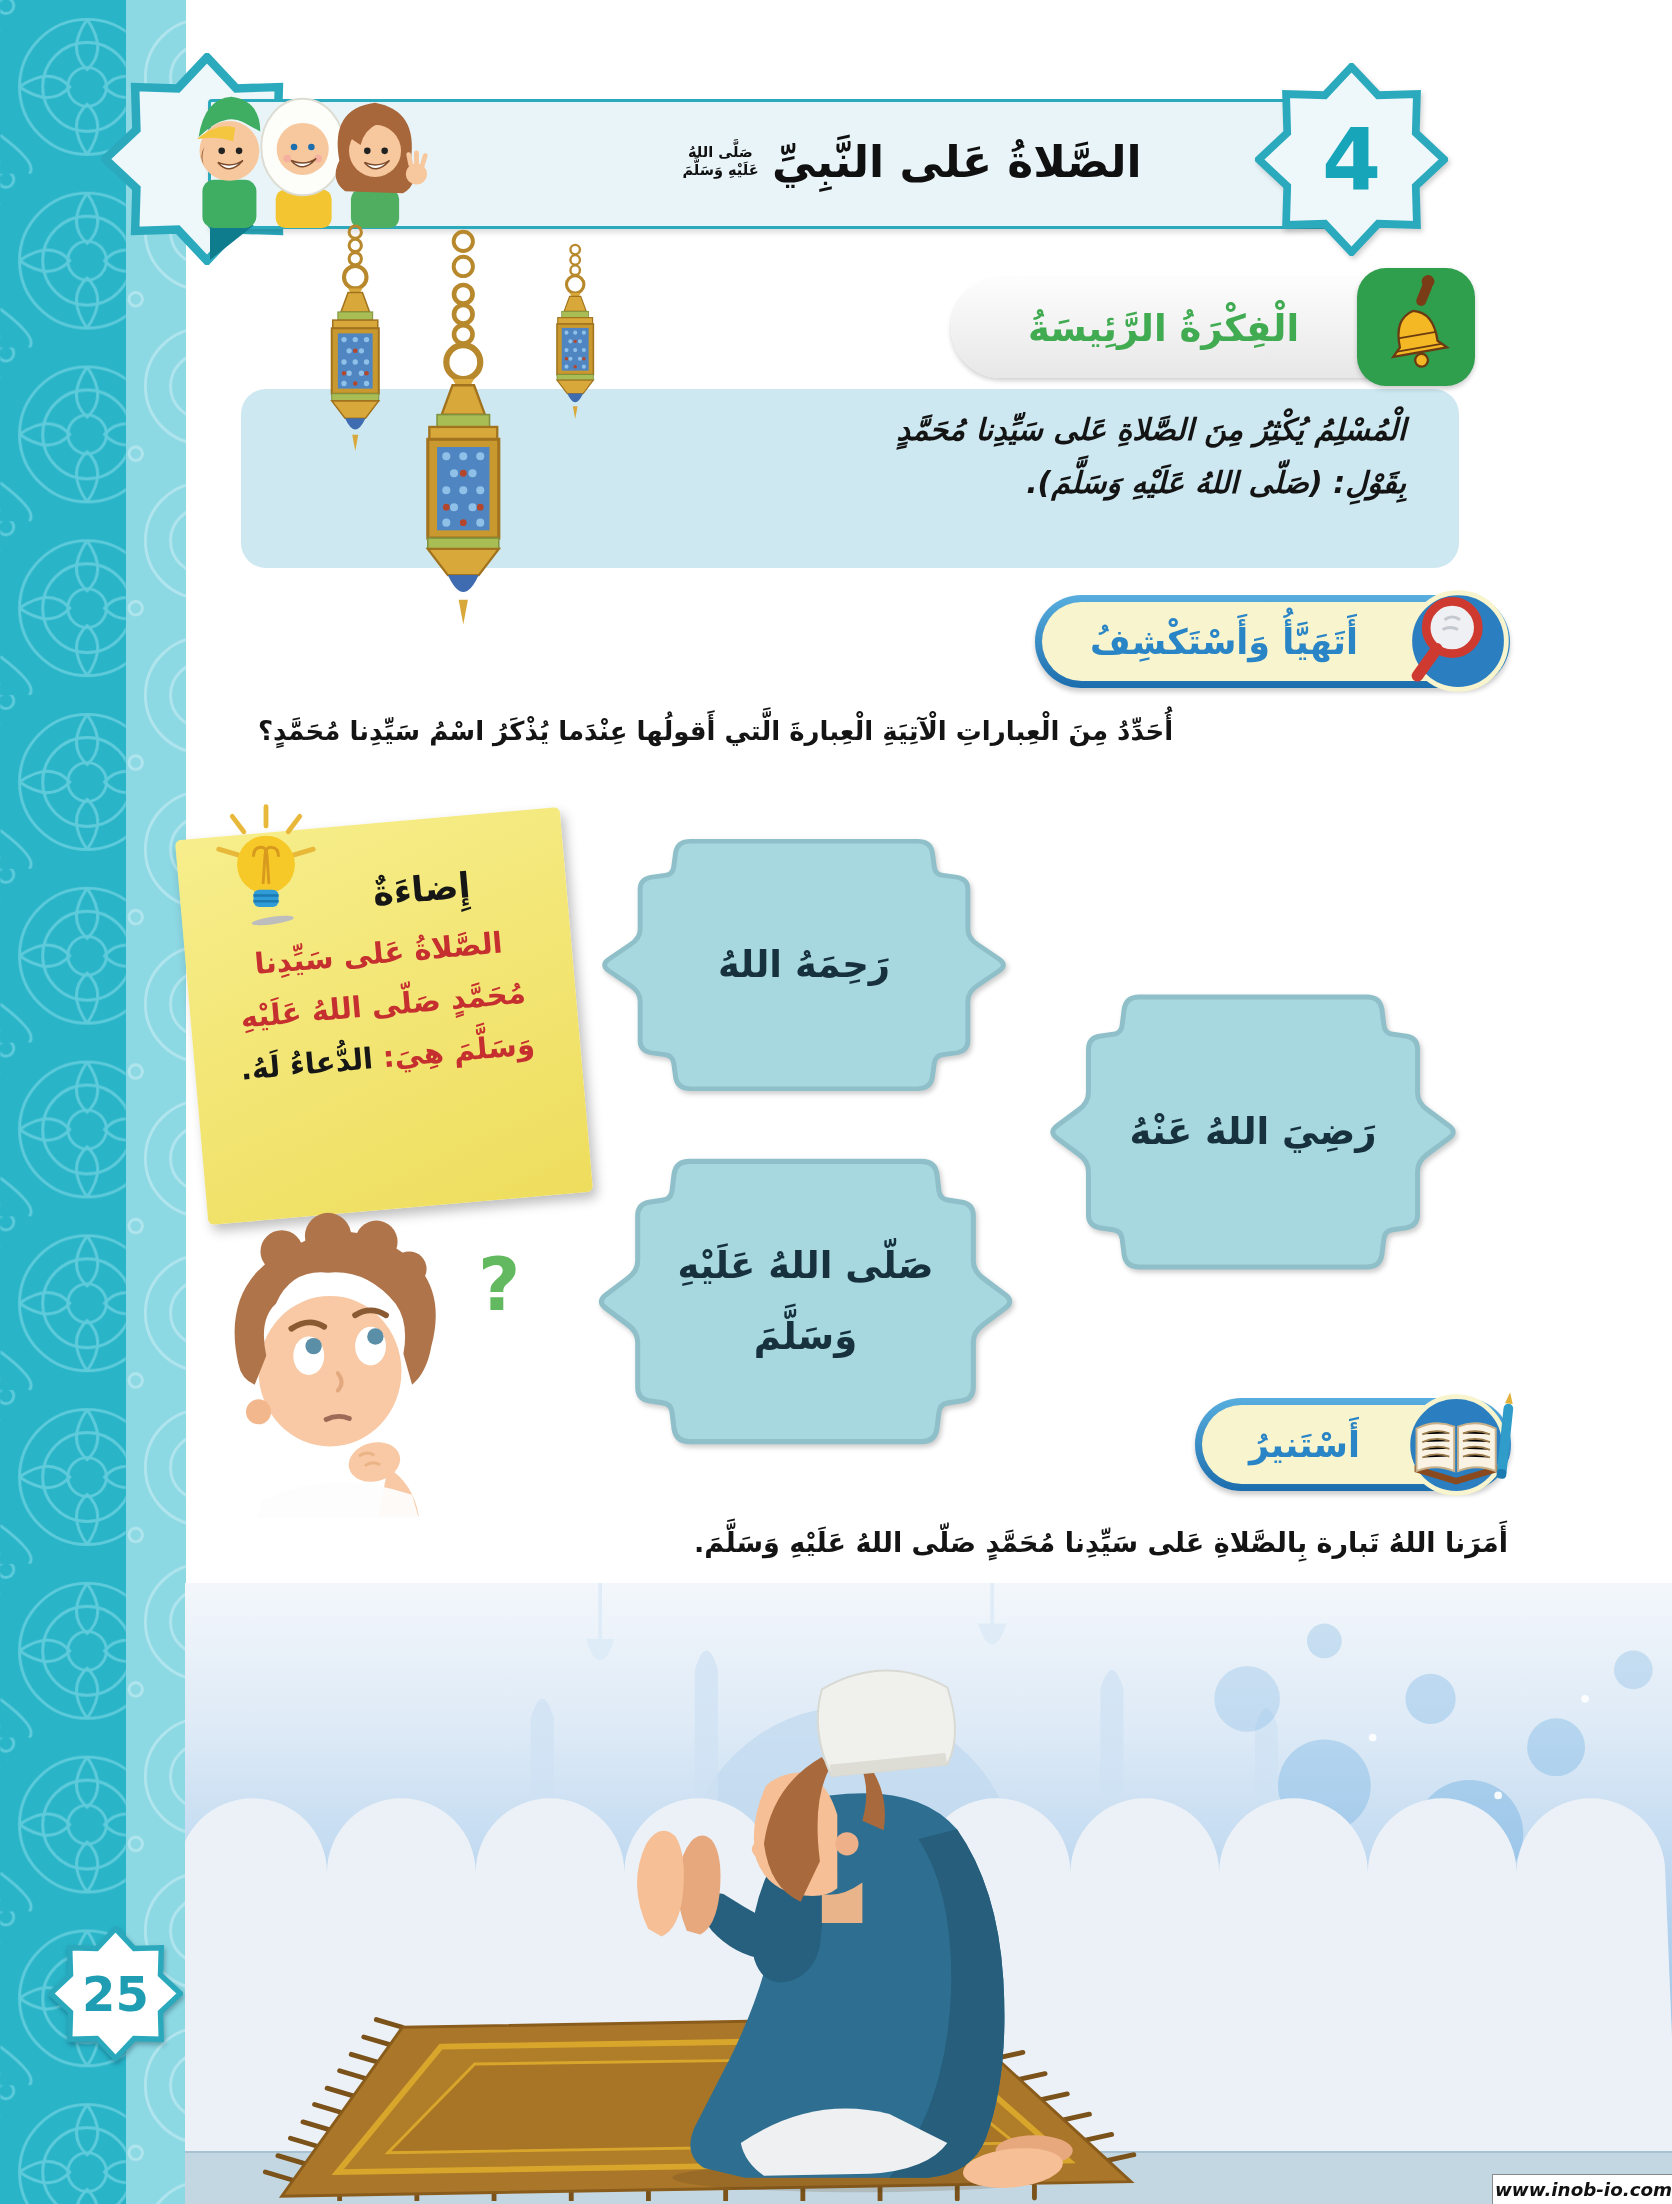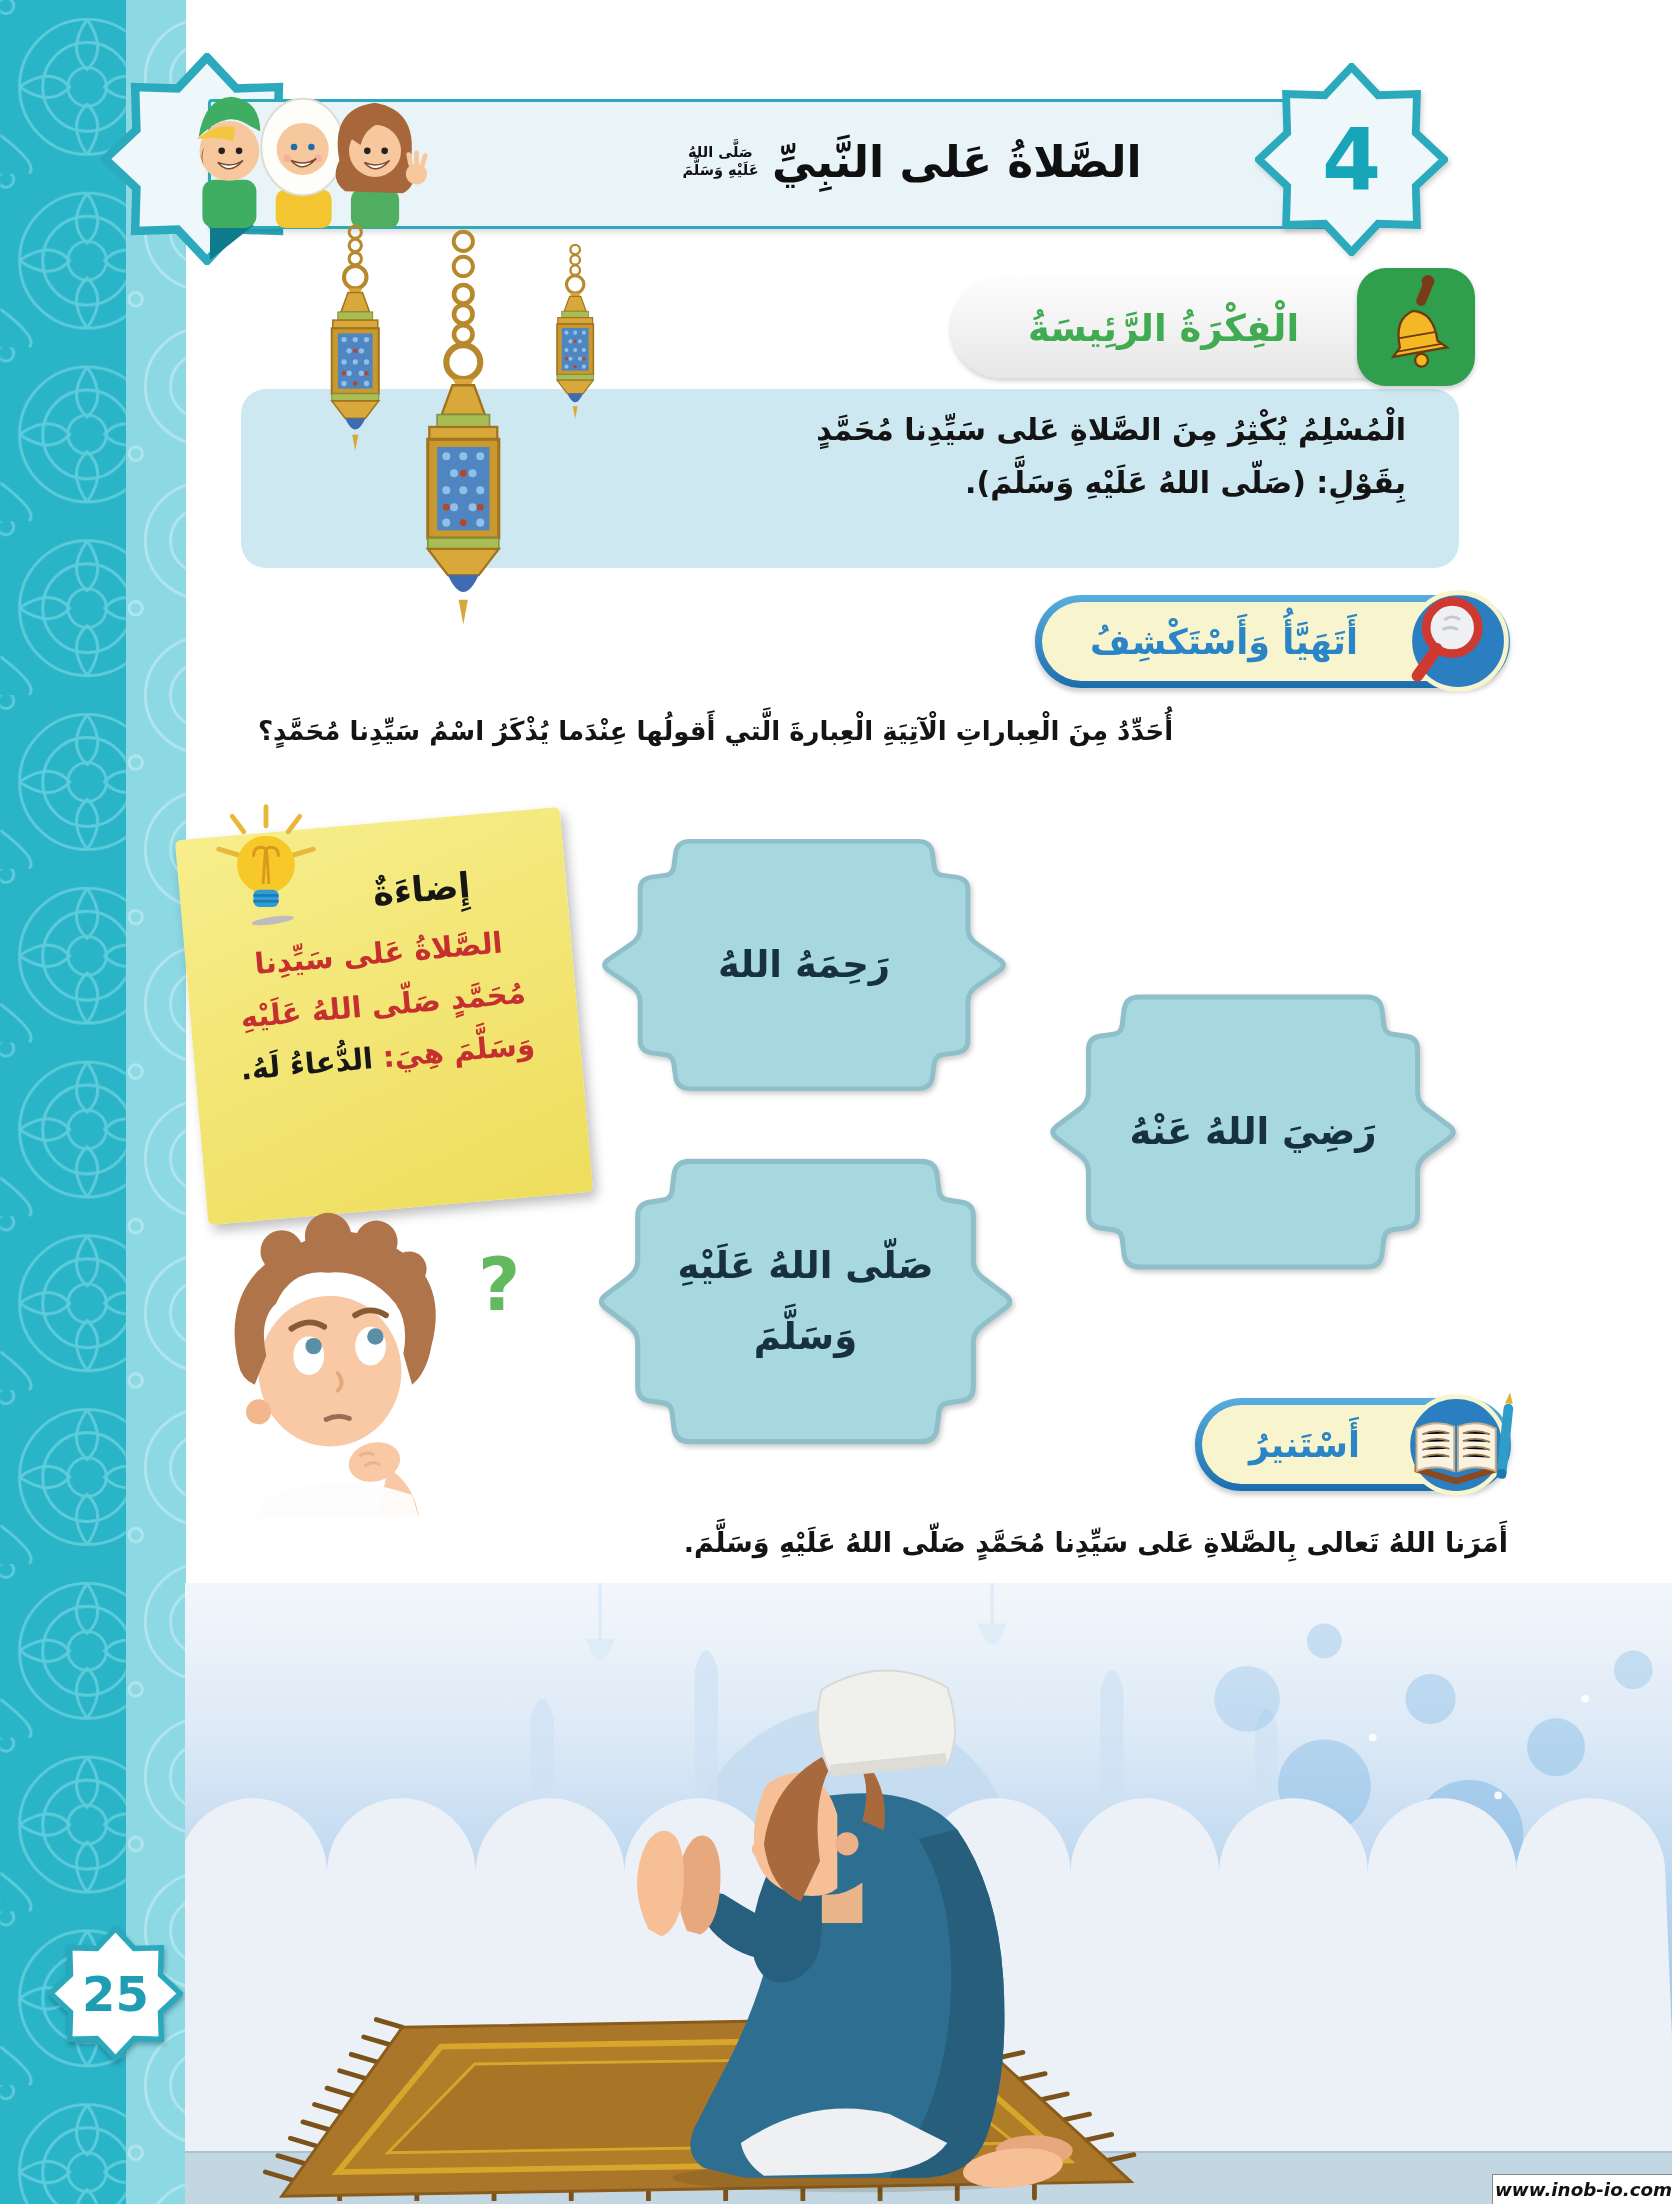--- a/index.html
+++ b/index.html
@@ -28,21 +28,21 @@
     font-size:85px;font-weight:bold;color:#17a5ba;}
   .title-wrap{position:absolute;left:579px;top:108px;width:666px;height:106px;
     display:flex;direction:rtl;align-items:center;justify-content:center;gap:13.5px;}
   .lesson-title{font-size:44px;font-weight:bold;color:#101010;white-space:nowrap;}
   .honorific{display:flex;flex-direction:column;align-items:center;font-size:14.5px;font-weight:bold;
     color:#101010;line-height:1.25;}
   .children{position:absolute;left:185px;top:66px;width:246px;height:162px;}
   .lanterns{position:absolute;left:241px;top:224px;width:406px;height:463px;z-index:5;}
   
   .idea-box{position:absolute;left:241px;top:389px;width:1218px;height:179px;
-    background:#cde8f1;border-radius:25px;}
+    background:#cde8f1;border-radius:25px;font-style:italic;}
   .idea-text{position:absolute;right:53px;top:15.4px;width:1091px;direction:rtl;text-align:right;
     font-size:30px;font-weight:bold;color:#141414;line-height:1.75;}
   .idea-pill{position:absolute;left:951px;top:278px;width:425px;height:100px;
     background:linear-gradient(180deg,#fdfdfd,#e7e7e7);border-radius:50px 11.6px 11.6px 50px;
     box-shadow:0 2.9px 4.8px rgba(0,0,0,.18);display:flex;align-items:center;justify-content:center;}
   .idea-pill span{font-size:37px;font-weight:bold;color:#41ab52;direction:rtl;text-align:right;}
   .idea-badge{position:absolute;left:1357px;top:268px;width:118px;height:118px;background:#2f9e4d;
     border-radius:29px;box-shadow:0 2.9px 4.8px rgba(0,0,0,.2);}
   .idea-badge svg{position:absolute;left:13.5px;top:5.8px;width:91px;height:106px;}
   
@@ -377,21 +377,21 @@
         <path d="M90,48 Q76,42 62,47 M90,56 Q76,50 62,55 M90,64 Q76,58 62,63 M90,72 Q76,66 62,71"></path>
       </g>
       <g transform="rotate(6 105 60)">
         <rect x="100" y="16" width="10" height="76" rx="5" fill="#2f9cc9"></rect>
         <path d="M101,16 L109,16 L105,4 Z" fill="#e0b23a"></path>
         <rect x="100" y="84" width="10" height="10" rx="4" fill="#1d7ab0"></rect>
       </g>
     </svg>
   </div>
 
-  <div class="enlighten-line">أَمَرَنا اللهُ تَعالى بِالصَّلاةِ عَلى سَيِّدِنا مُحَمَّدٍ صَلّى اللهُ عَلَيْهِ وَسَلَّمَ.</div>
+  <div class="enlighten-line">أَمَرَنا اللهُ تَبارة بِالصَّلاةِ عَلى سَيِّدِنا مُحَمَّدٍ صَلّى اللهُ عَلَيْهِ وَسَلَّمَ.</div>
 
   <div class="scene">
     <div class="sky">
       <svg viewBox="0 0 1540 600">
         <path d="M518,300 A172,172 0 0 1 862,300 Z" fill="#c2d9ef" opacity=".75"></path>
         <path d="M688,96 L692,128 M678,112 H702" stroke="#c2d9ef" stroke-width="5" opacity=".75"></path>
         <g fill="#cfe2f4" opacity=".7">
           <path d="M358,140 Q370,100 382,140 L382,320 L358,320 Z"></path>
           <path d="M528,90 Q540,50 552,90 L552,300 L528,300 Z"></path>
           <path d="M948,110 Q960,70 972,110 L972,300 L948,300 Z"></path>

